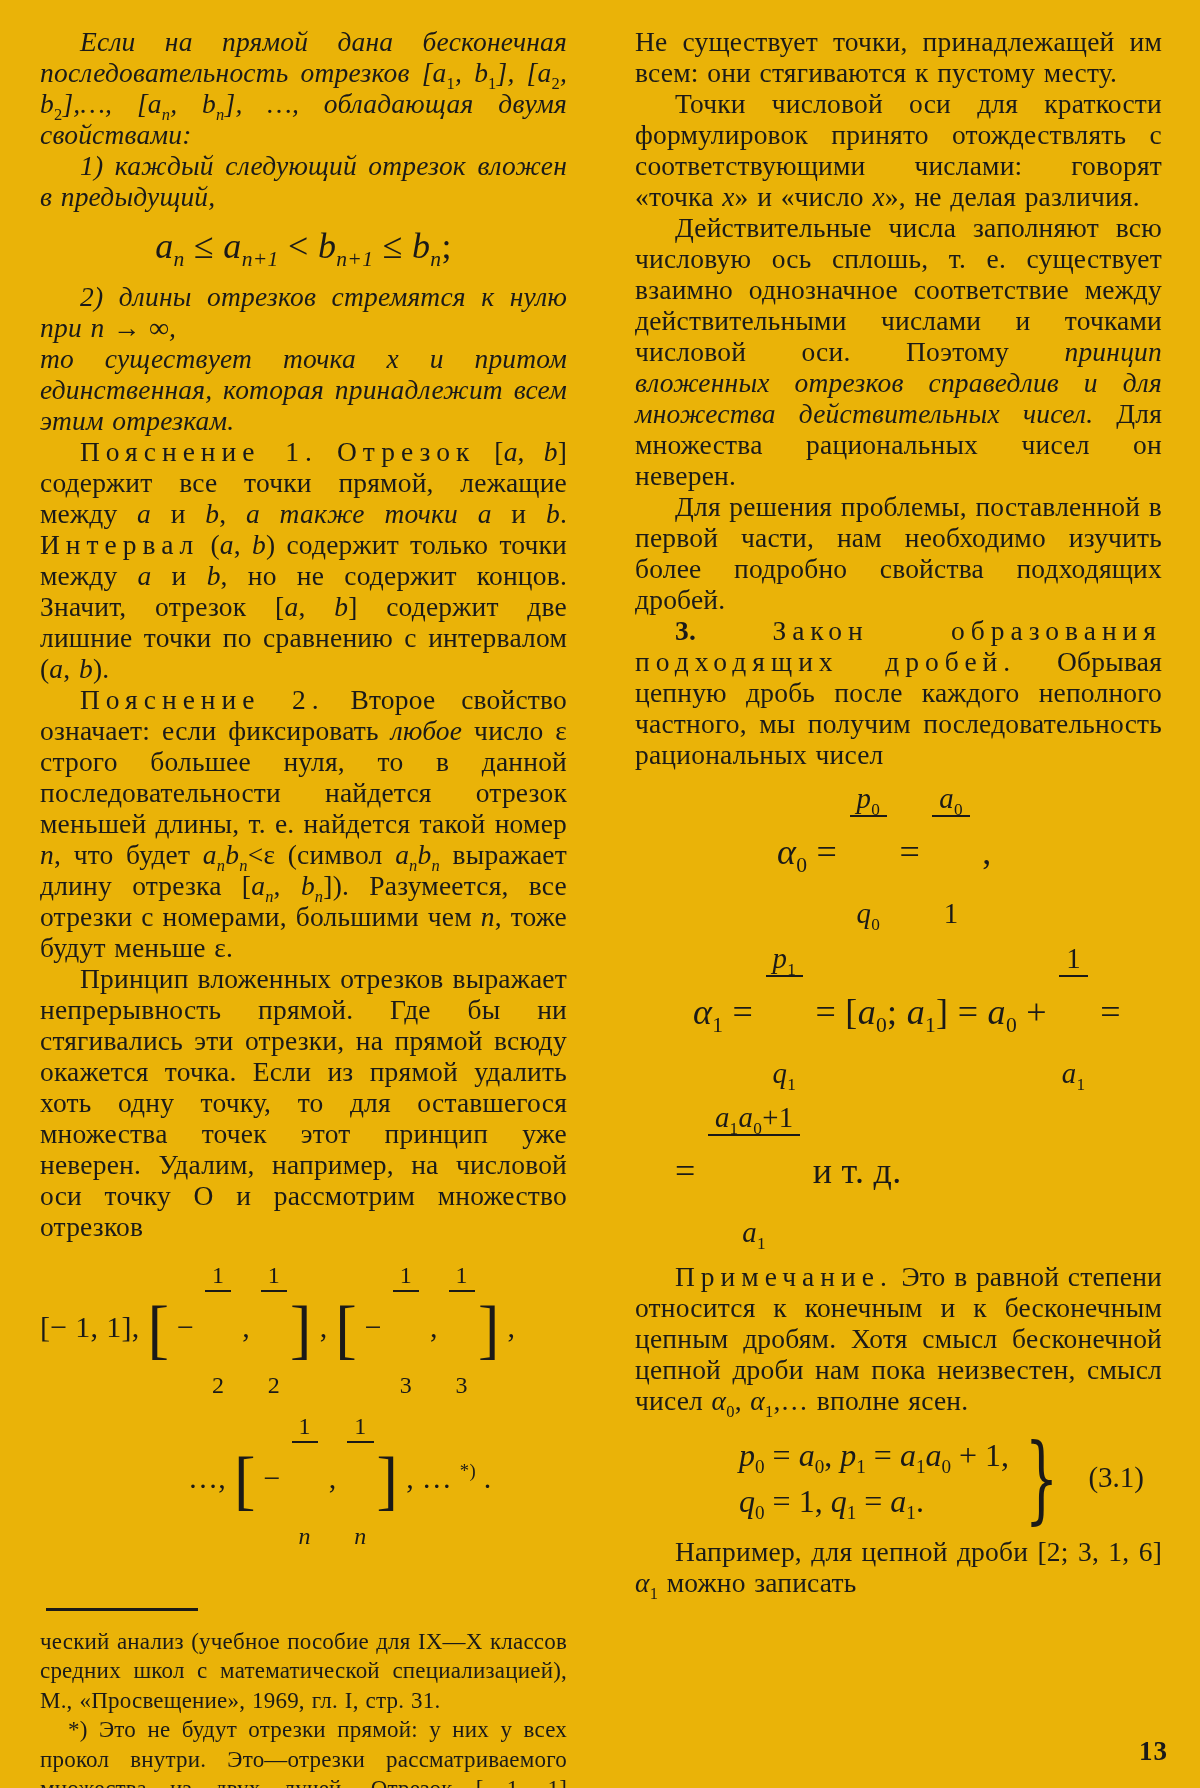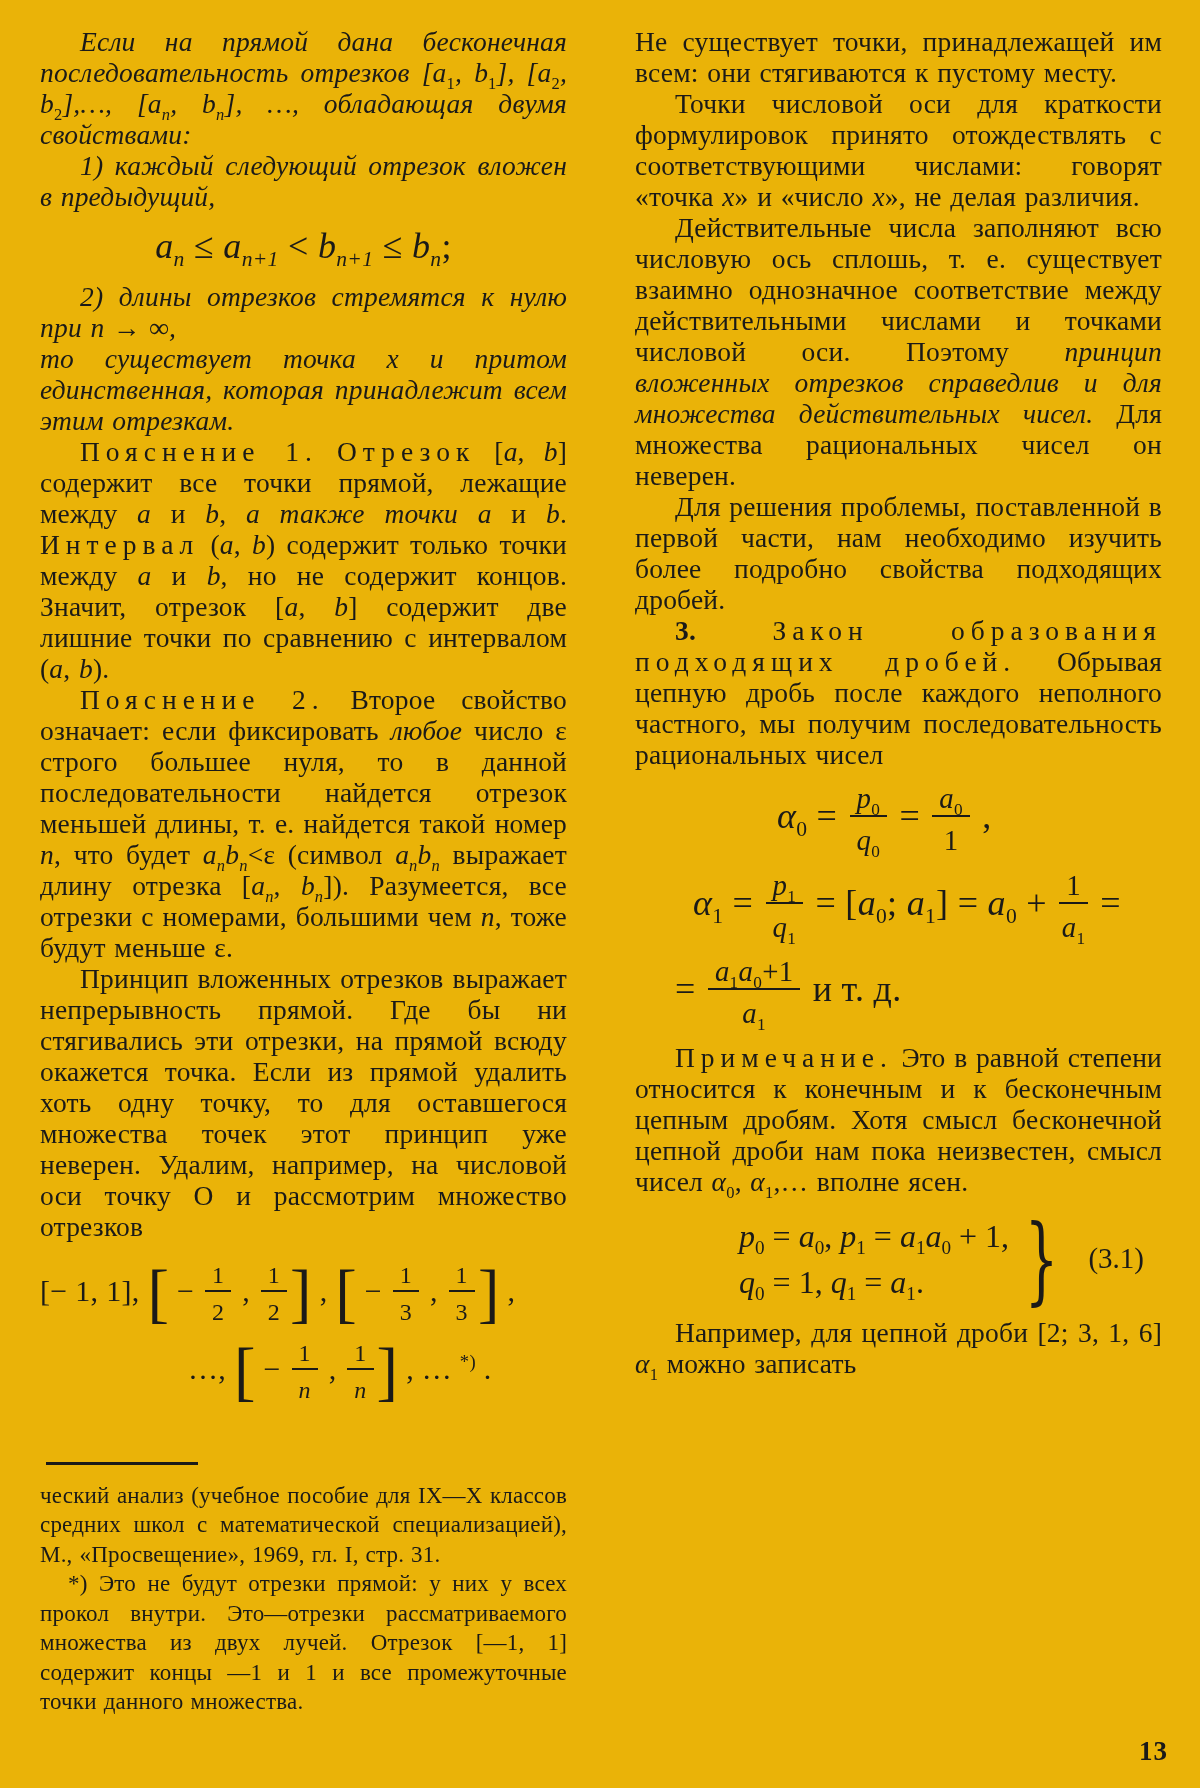--- a/index.html
+++ b/index.html
@@ -26,24 +26,24 @@
   .heading { font-weight:bold; margin:4px 0 2px 0 !important; }
   
   .fx {
     font-size:36px; line-height:1.25; margin:12px 0;
     letter-spacing:0.3px; white-space:nowrap;
   }
   .center { text-align:center; }
   .frac {
     display:inline-flex; flex-direction:column; align-items:center;
     vertical-align:middle; font-size:80%; line-height:1.12;
-    text-align:center; margin:0 3px;
+    text-align:center; margin:0 3px;gap:48px;
   }
   .frac .num { display:block; border-bottom:2.5px solid #1b1a18; padding:0 7px 1px 7px; }
-  .frac .den { display:block; padding-top:7px; }
+  .frac .den { display:block; padding-top:7px;margin-top:25px; }
   .big { font-size:215%; font-weight:300; vertical-align:middle; line-height:0; }
   .intervals-1 { font-size:30px; margin:20px 0 14px 0; }
   .intervals-2 { font-size:30px; margin:0 0 14px 148px; }
   .fx-a0 { margin-left:142px; }
   .fx-a1 { margin-left:58px; }
   .fx-a1b { margin-left:40px; }
   .system { display:flex; align-items:center; margin:14px 0 10px 0; }
   .sys-rows { margin-left:104px; }
   .sysline { font-size:32px; line-height:46px; white-space:nowrap; }
   .brace {

